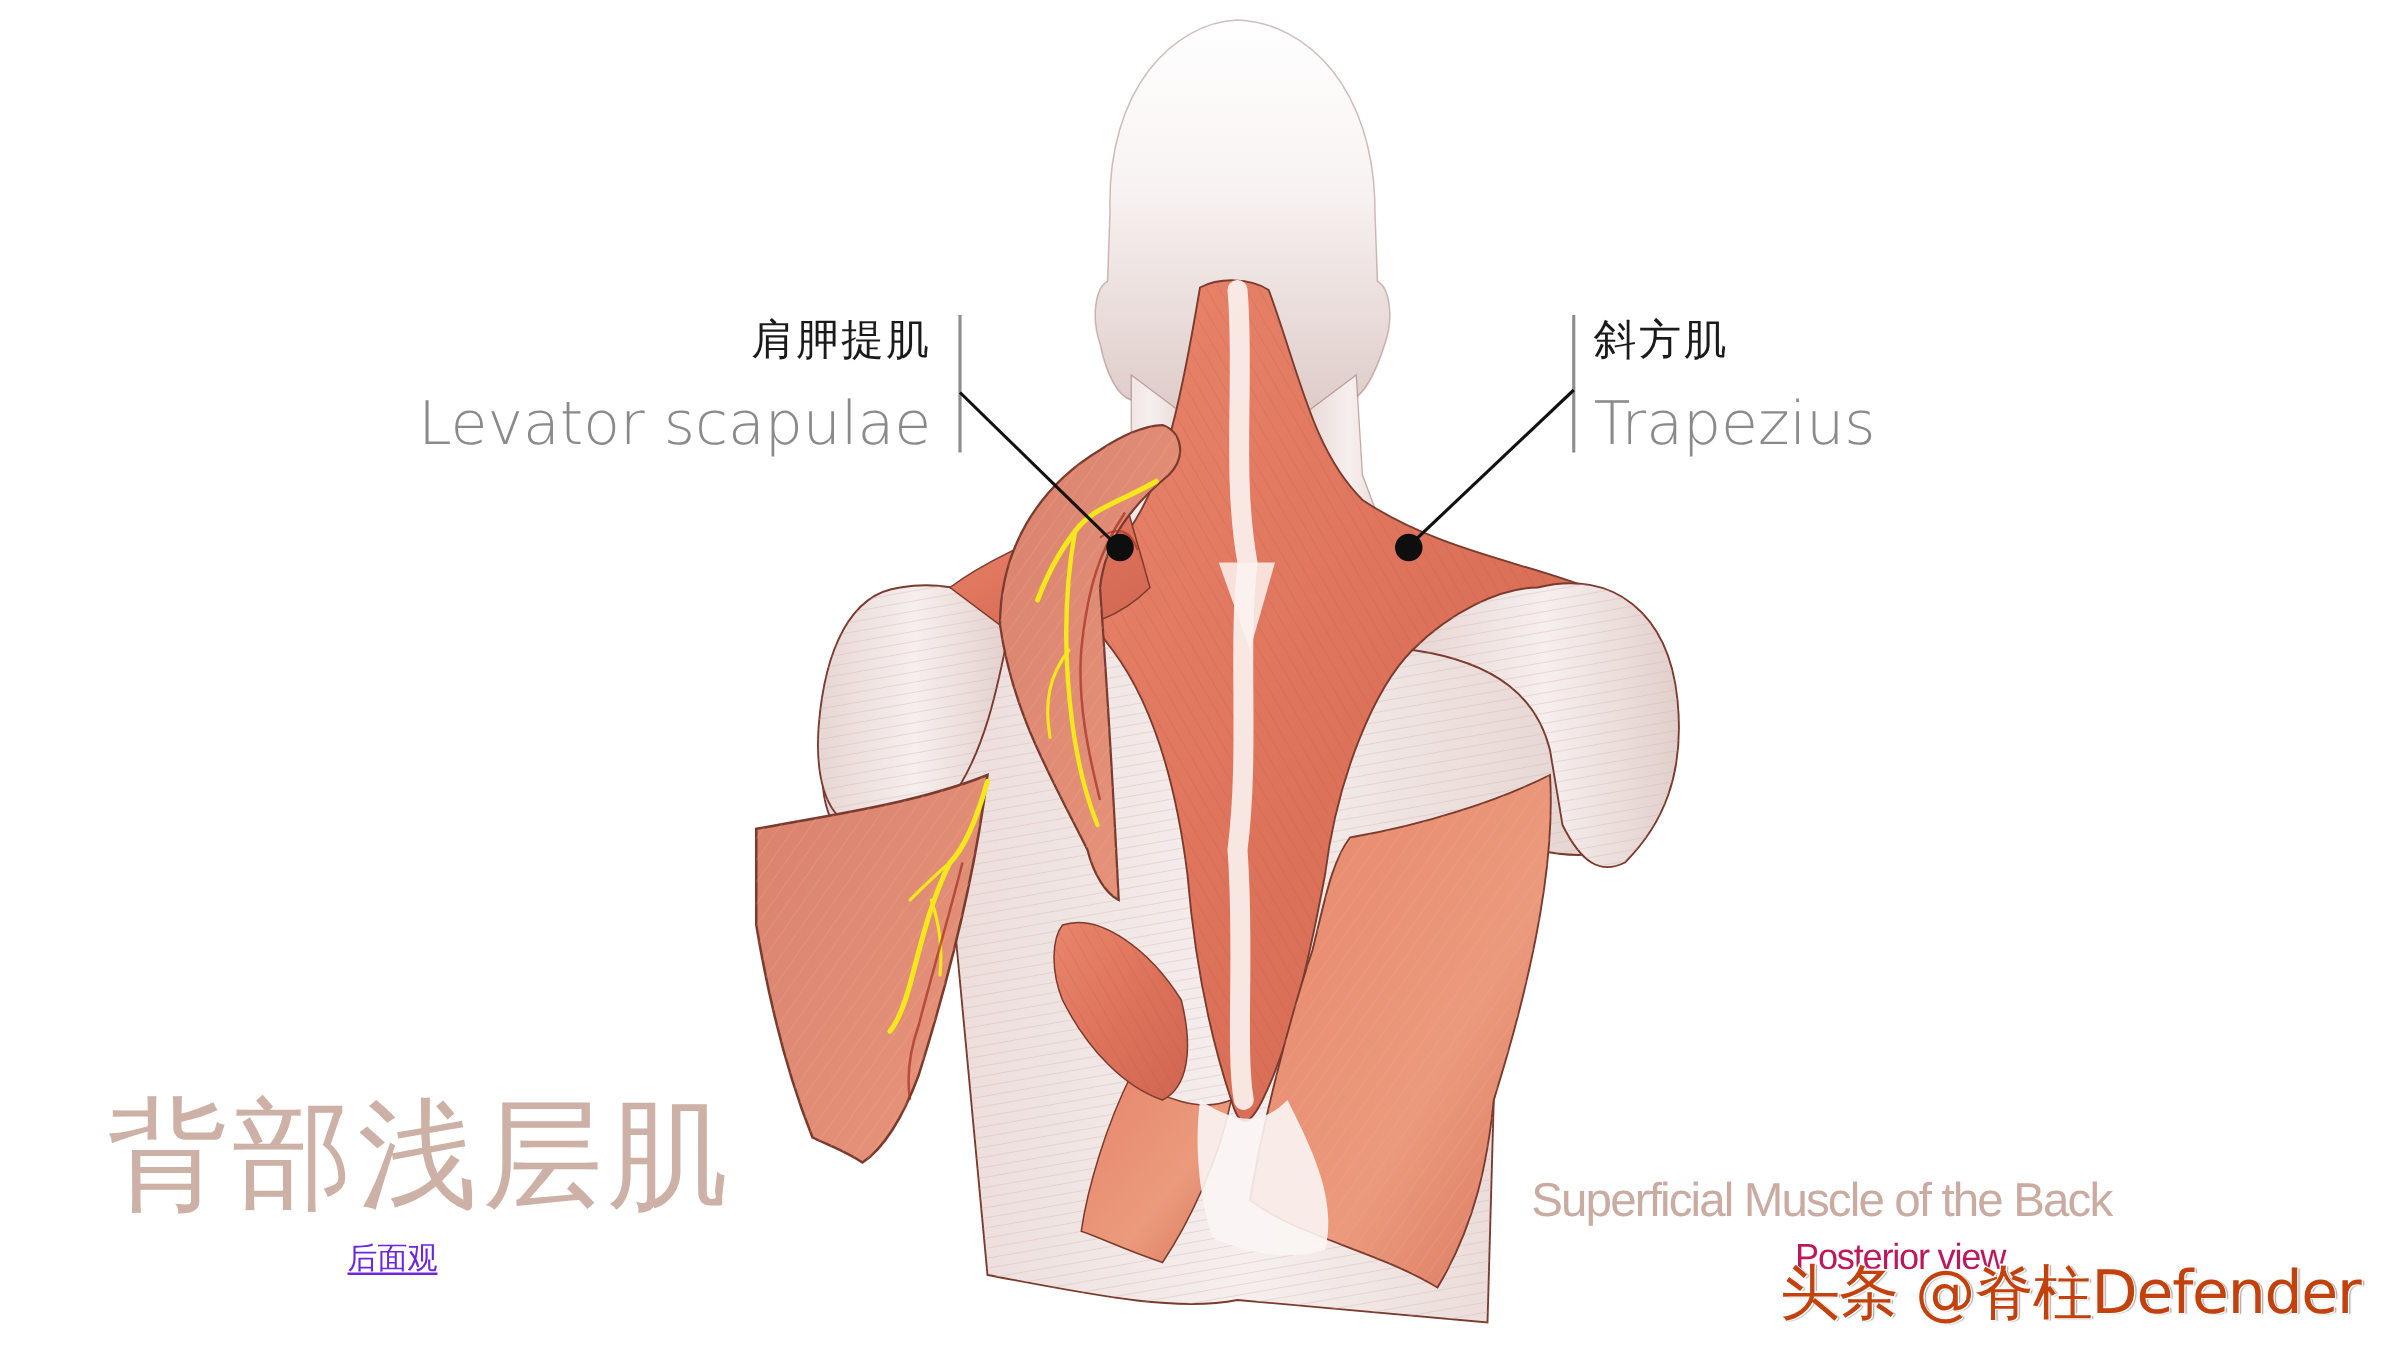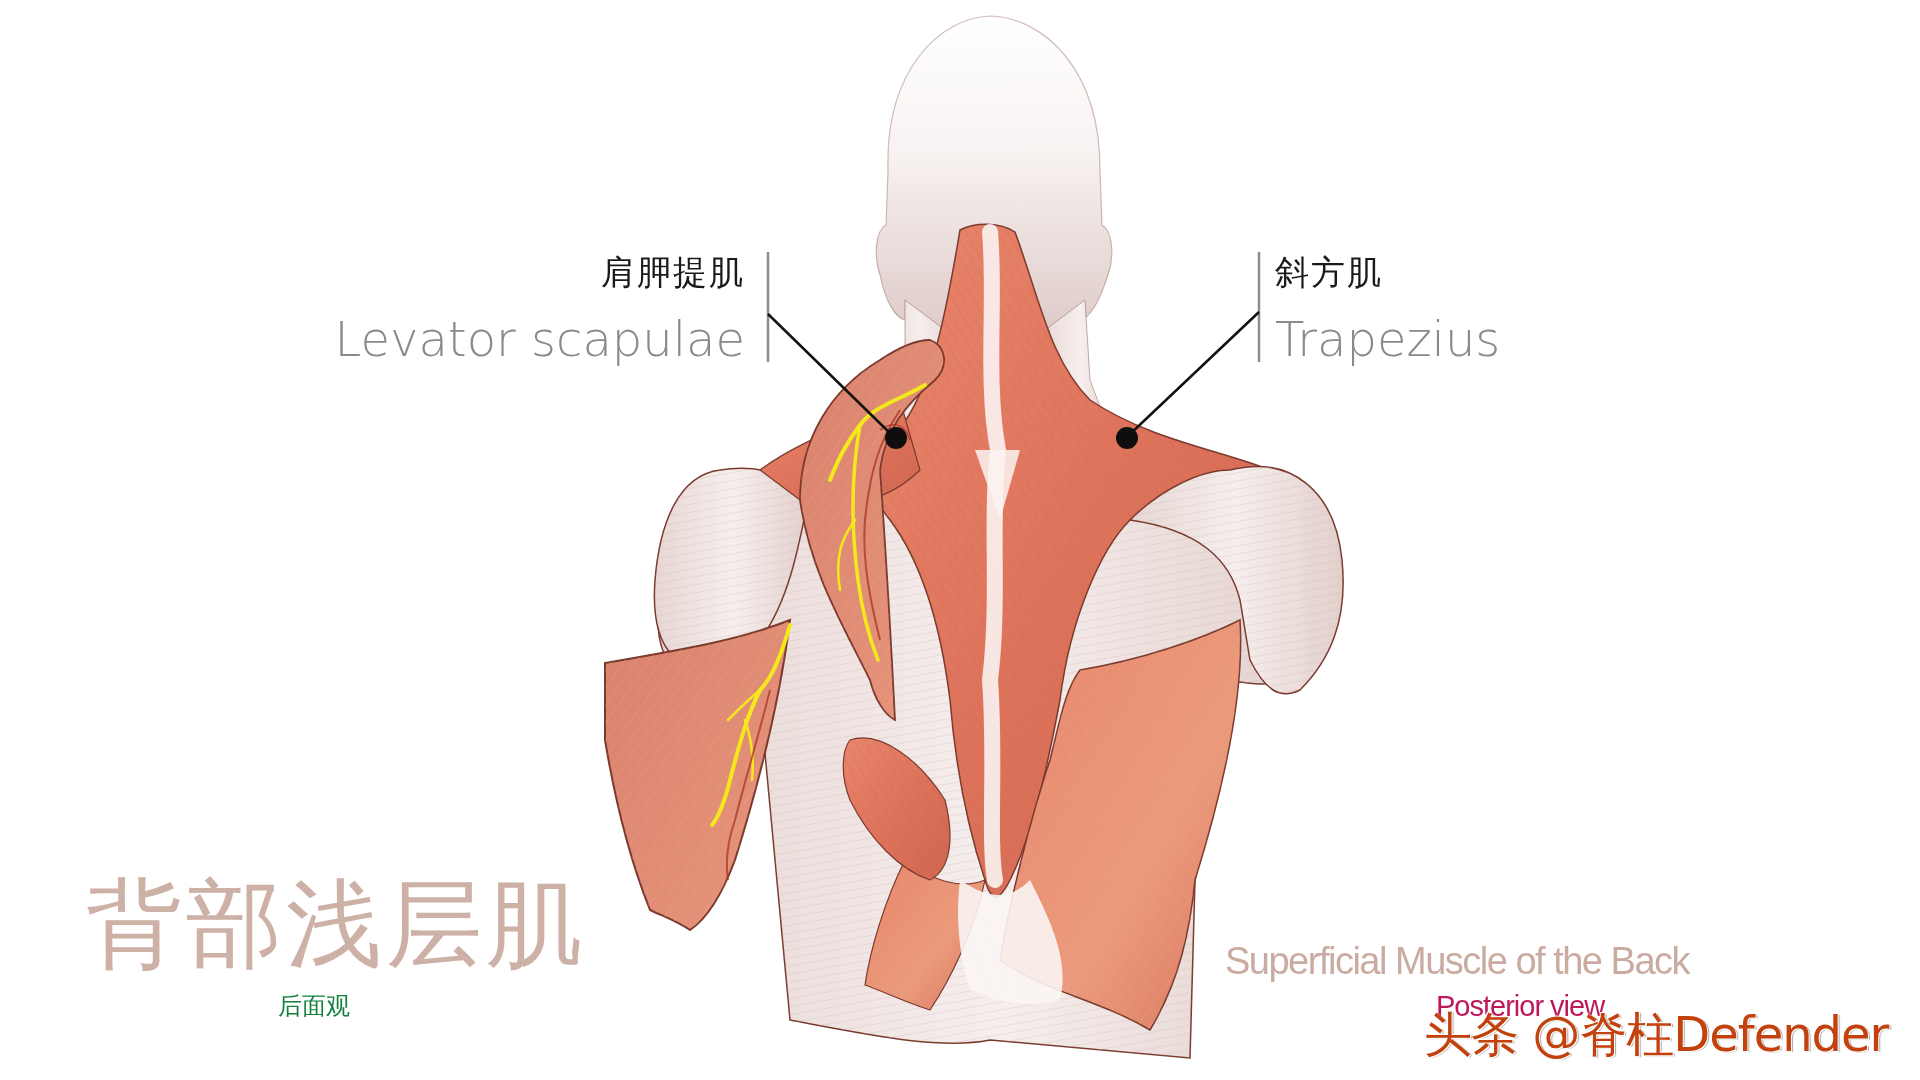--- a/index.html
+++ b/index.html
@@ -5,21 +5,21 @@
   html, body { margin:0; padding:0; background:#ffffff; }
   body { width:1920px; height:1080px; position:relative; overflow:hidden; font-family:"DejaVu Sans", sans-serif; }
   .figure { position:absolute; left:0; top:0; width:1920px; height:1080px; }
   .label-cn { position:absolute; font-family:"DejaVu Sans", sans-serif; font-weight:300; color:#1a1a1a; font-size:34px; line-height:1; letter-spacing:2px; }
   .label-en { position:absolute; font-family:"DejaVu Sans", sans-serif; font-weight:300; color:#8a8a8a; font-size:48px; line-height:1; letter-spacing:0px; }
   .left-cn { right:1175px; top:255px; text-align:right; }
   .left-en { right:1175px; top:315px; }
   .right-cn { left:1275px; top:255px; }
   .right-en { left:1275px; top:315px; }
   .title-cn { position:absolute; left:86px; top:876px; font-size:96px; color:#cdb0a6; font-weight:300; letter-spacing:4px; line-height:1; }
-  .sub-cn { position:absolute; left:278px; top:994px; font-size:24px; color:#15803d; text-underline-offset:4px; line-height:1; }
+  .sub-cn { position:absolute; left:278px; top:994px; font-size:24px; color:#6d28d9; text-decoration:underline; text-underline-offset:4px; line-height:1; }
   .title-en { position:absolute; left:1225px; top:918px; font-size:38px; color:#c9aba1; letter-spacing:-1.5px; font-family:"Liberation Sans", sans-serif; line-height:1;margin-top:24px; }
   .sub-en { position:absolute; left:1436px; top:992px; font-size:29px; color:#be185d; letter-spacing:-1px; font-family:Liberation Sans, sans-serif; line-height:1; }
   .watermark { position:absolute; left:1424px; top:1010px; font-size:48px; color:#c2410c; font-family:"DejaVu Sans", sans-serif; line-height:1; text-shadow: 1px 1px 0 #fff, -1px -1px 0 #fff, 2px 1px 1px rgba(0,0,0,0.35); letter-spacing:-1px; }
 </style>
 </head>
 <body>
 
 <svg class="figure" viewBox="0 0 1920 1080" xmlns="http://www.w3.org/2000/svg">
   <defs>
     <radialGradient id="headGrad" cx="50%" cy="35%" r="60%">

